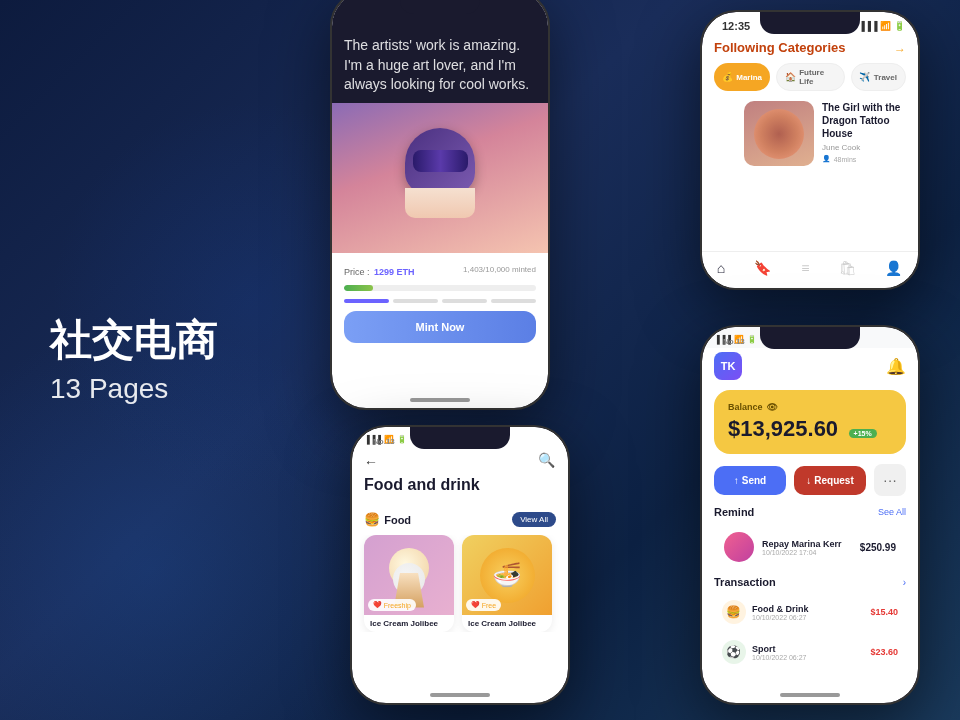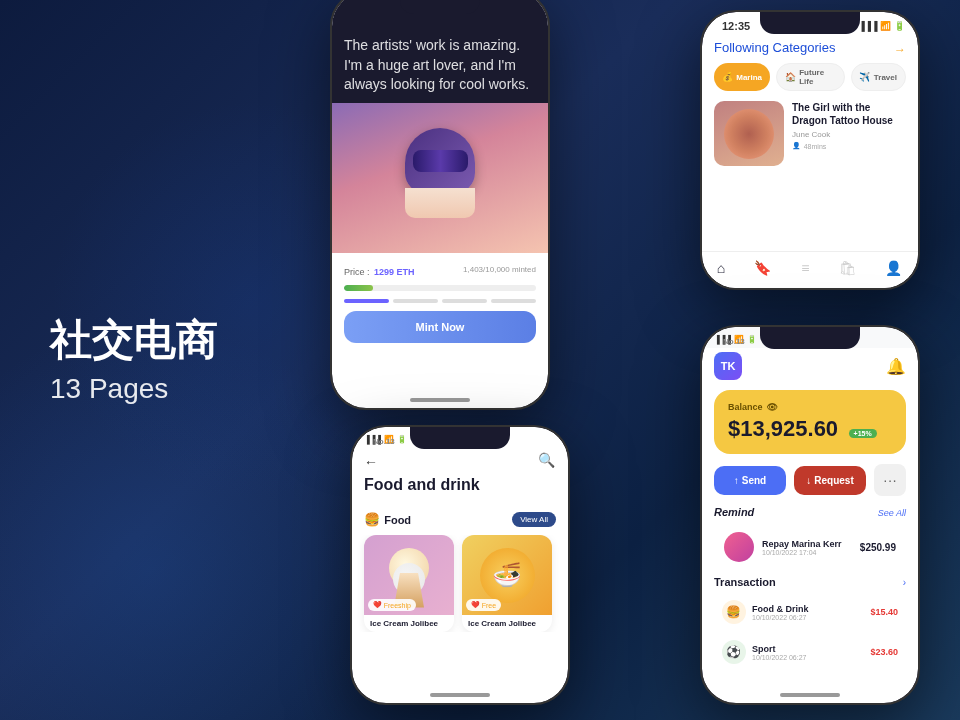--- a/index.html
+++ b/index.html
@@ -234,21 +234,21 @@
       font-size: 9px;
       color: #333;
     }
     .news-time { font-weight: 700; font-size: 11px; margin-left: 8px; }
     .following-header {
       display: flex;
       justify-content: space-between;
       align-items: center;
       padding: 4px 12px 8px;
     }
-    .following-title { font-size: 13px; font-weight: 400; color: #1d4ed8; }
+    .following-title { font-size: 13px; font-weight: 700; color: #c2410c; }
     .following-arrow { color: #f5a623; font-size: 12px; }
     .category-tabs {
       display: flex;
       gap: 6px;
       padding: 0 12px 10px;
     }
     .cat-tab {
       display: flex;
       align-items: center;
       gap: 3px;
@@ -257,20 +257,21 @@
       font-size: 8px;
       font-weight: 600;
     }
     .cat-tab.active { background: #f5a623; color: white; }
     .cat-tab.inactive { background: #f5f5f5; color: #666; border: 1px solid #eee; }
     .cat-icon { font-size: 9px; }
     .news-card {
       display: flex;
       gap: 8px;
       padding: 0 12px 10px;
+      margin-left: 30px;
     }
     .news-thumb {
       width: 70px;
       height: 65px;
       border-radius: 10px;
       background: linear-gradient(135deg, #d4a0c0 0%, #e8c4b0 100%);
       flex-shrink: 0;
       overflow: hidden;
     }
     .news-thumb-inner {
@@ -534,21 +535,21 @@
       border: none;
       border-radius: 8px;
       font-size: 14px;
       cursor: pointer;
       display: flex;
       align-items: center;
       justify-content: center;
       color: #666;
     }
     .remind-section { padding: 0 12px 6px; }
-    .section-header { display: flex; justify-content: space-between; align-items: flex-end; margin-bottom: 6px; font-style: italic; }
+    .section-header { display: flex; justify-content: space-between; align-items: center; margin-bottom: 6px; }
     .section-title { font-size: 11px; font-weight: 700; color: #1a1a2e; }
     .see-all { font-size: 9px; color: #4c6ef5; }
     .remind-card {
       background: white;
       border-radius: 10px;
       padding: 8px 10px;
       display: flex;
       align-items: center;
       gap: 8px;
     }

